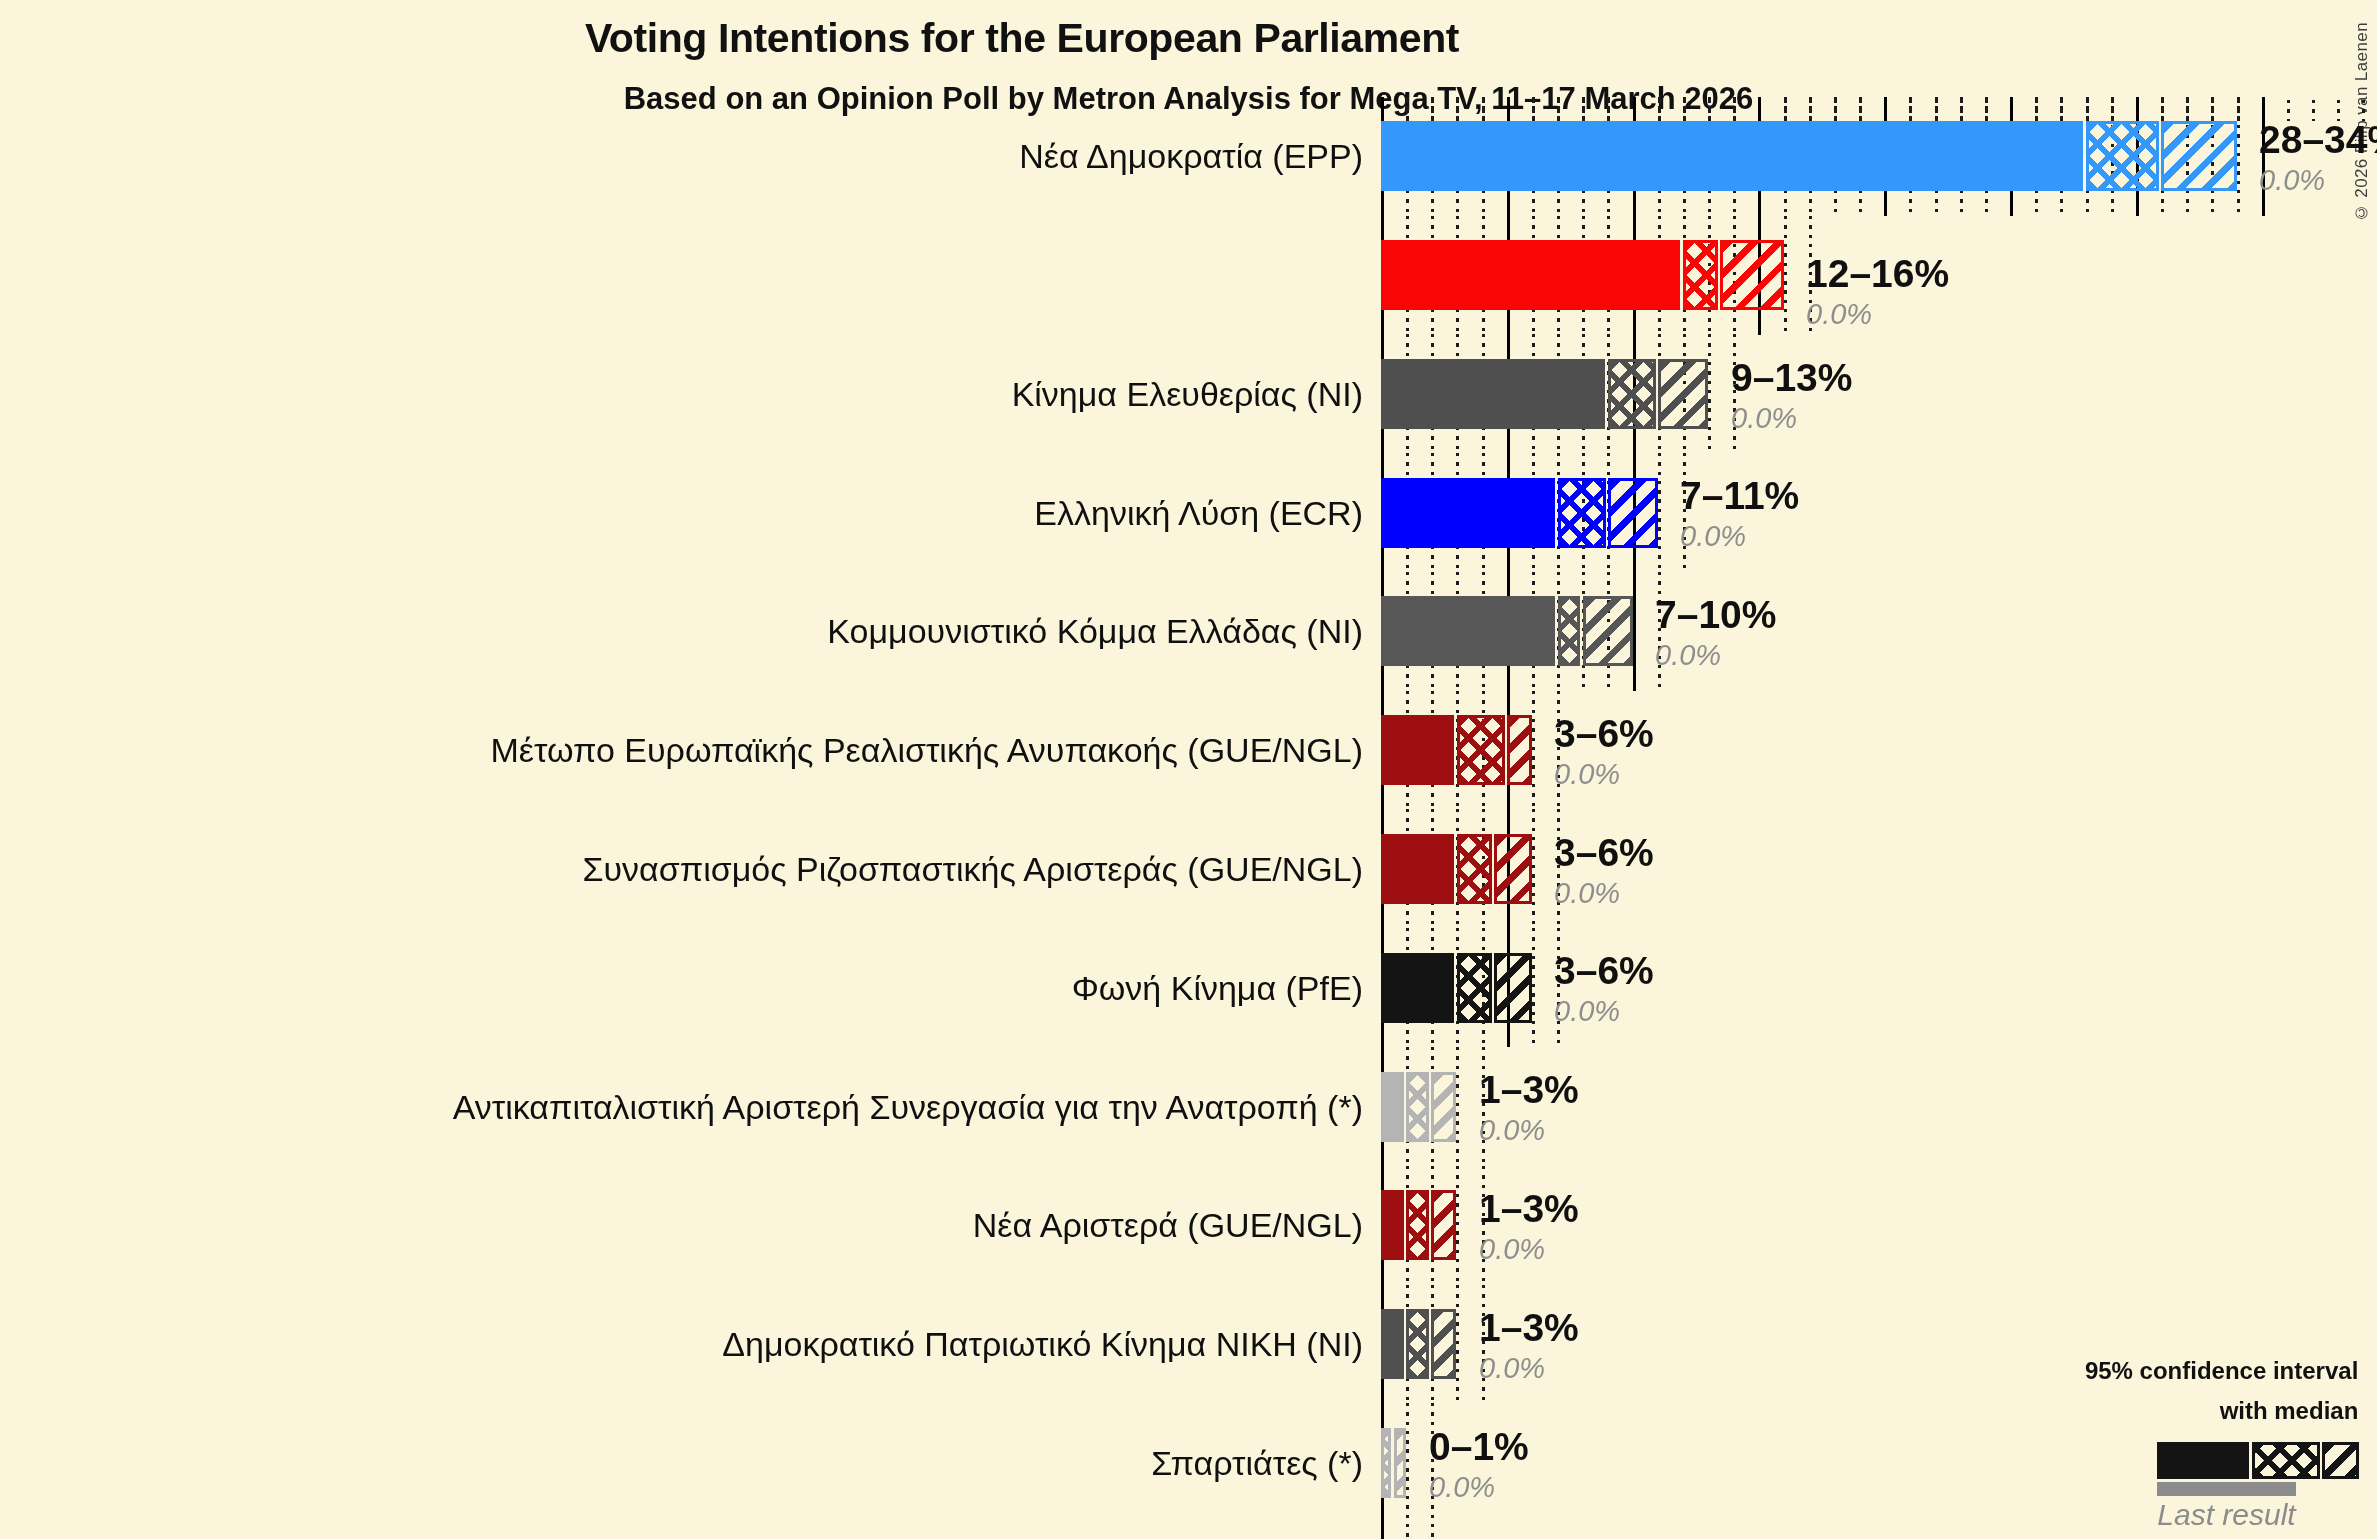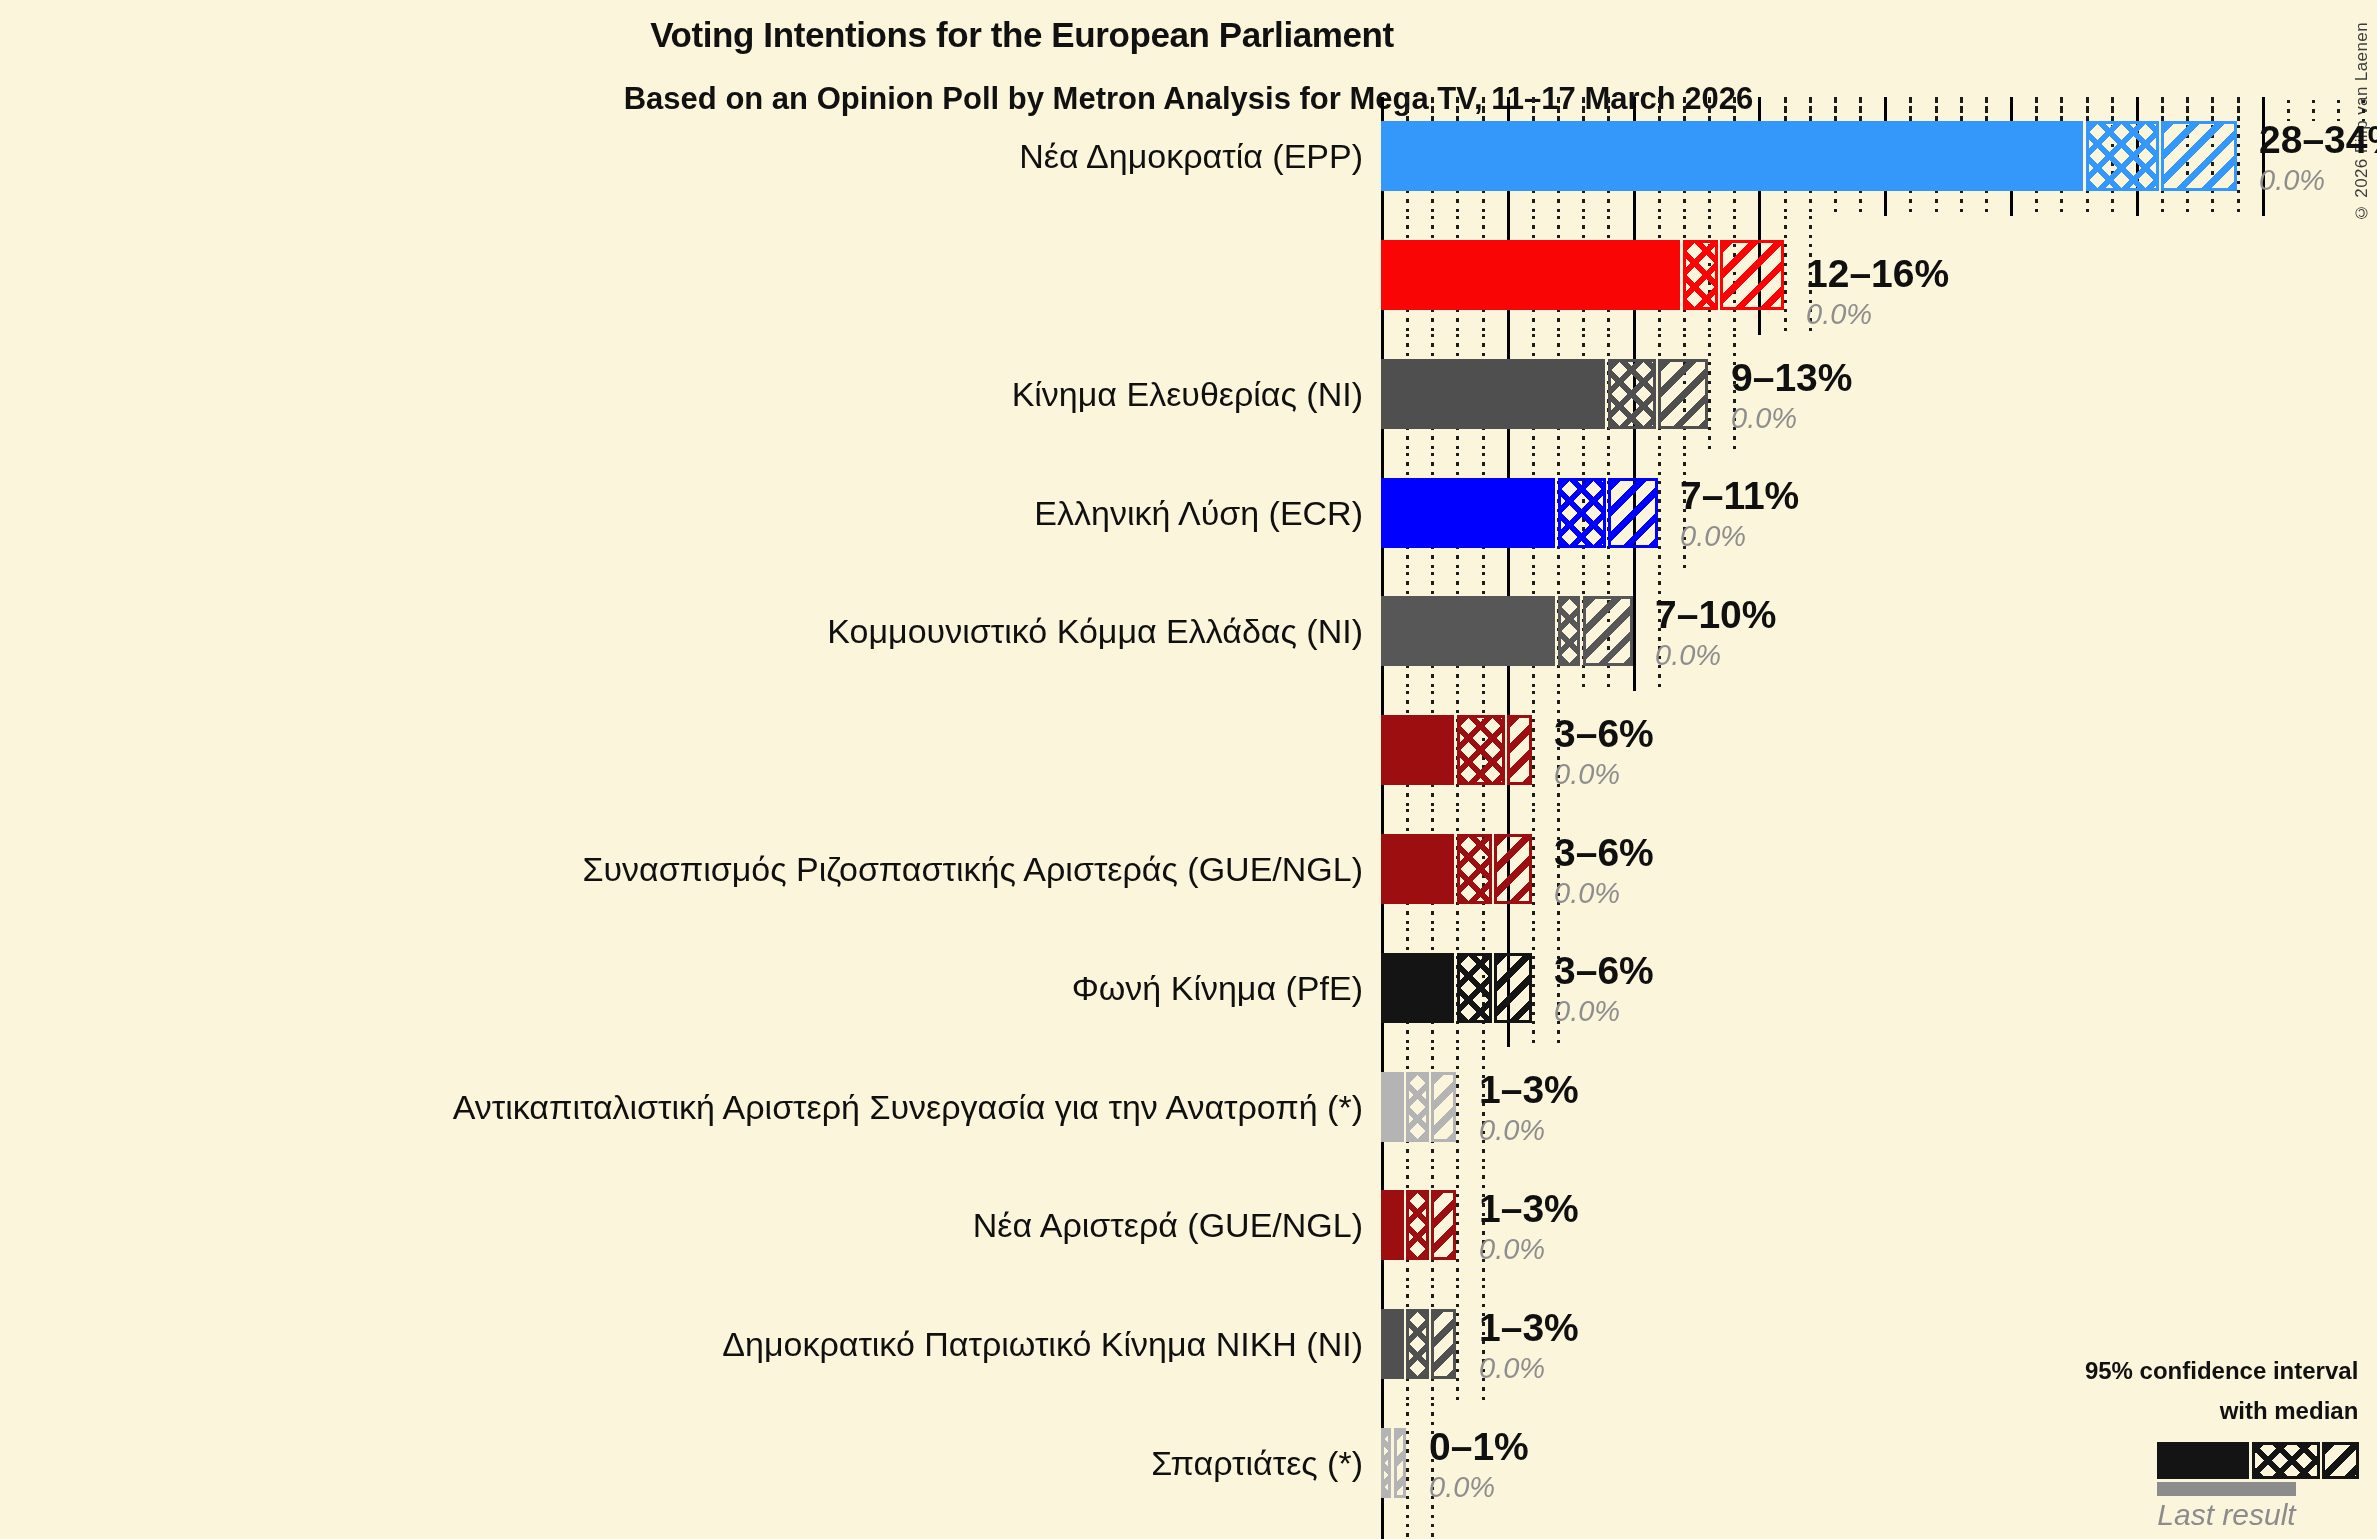--- a/index.html
+++ b/index.html
@@ -4,21 +4,21 @@
 <style>
   html,body{margin:0;padding:0;}
   body{
     width:2377px;height:1539px;position:relative;overflow:hidden;
     background:#FBF6DB;
     font-family:"Liberation Sans", sans-serif;
     color:#111;
   }
   .title{
     position:absolute;left:0;top:15.3px;width:2044px;text-align:center;
-    font-size:35px;font-weight:800;letter-spacing:-0.4px;
+    font-size:41px;font-weight:800;letter-spacing:-0.4px;
   }
   .subtitle{
     position:absolute;left:0;top:81px;width:2377px;text-align:center;
     font-size:31px;font-weight:700;
   }
   .copyright{
     position:absolute;right:5.1px;top:22px;
     writing-mode:vertical-rl;transform:rotate(180deg);
     font-size:17px;color:#3c3c3c;letter-spacing:0.4px;
   }
@@ -274,20 +274,21 @@
     <div class="tickband" style="left: 1381px; top: 691px; height: 119px; width: 180px;">
       <div class="tick solid" style="left: 0px;"></div>
       <div class="tick dotted" style="left: 25px;"></div>
       <div class="tick dotted" style="left: 50px;"></div>
       <div class="tick dotted" style="left: 75px;"></div>
       <div class="tick dotted" style="left: 101px;"></div>
       <div class="tick solid" style="left: 126px;"></div>
       <div class="tick dotted" style="left: 151px;"></div>
       <div class="tick dotted" style="left: 176px;"></div>
     </div>
+    <div class="rowlabel" style="top: 715px;">Μέτωπο Ευρωπαϊκής Ρεαλιστικής Ανυπακοής (GUE/NGL)</div>
     <div class="bar" style="left: 1381px; top: 715px; width: 151px; --c: #9C0E10;">
       <div class="seg solid" style="width: 73px;"></div>
       <div class="seg cross" style="width: 48px;"></div>
       <div class="seg diag" style="flex: 1 1 0%;"></div>
     </div>
     <div class="valwrap" style="left: 1554px; top: 712px;">
       <div class="val-range">3–6%</div>
       <div class="val-last">0.0%</div>
     </div>
     <div class="tickband" style="left: 1381px; top: 809px; height: 119px; width: 180px;">

